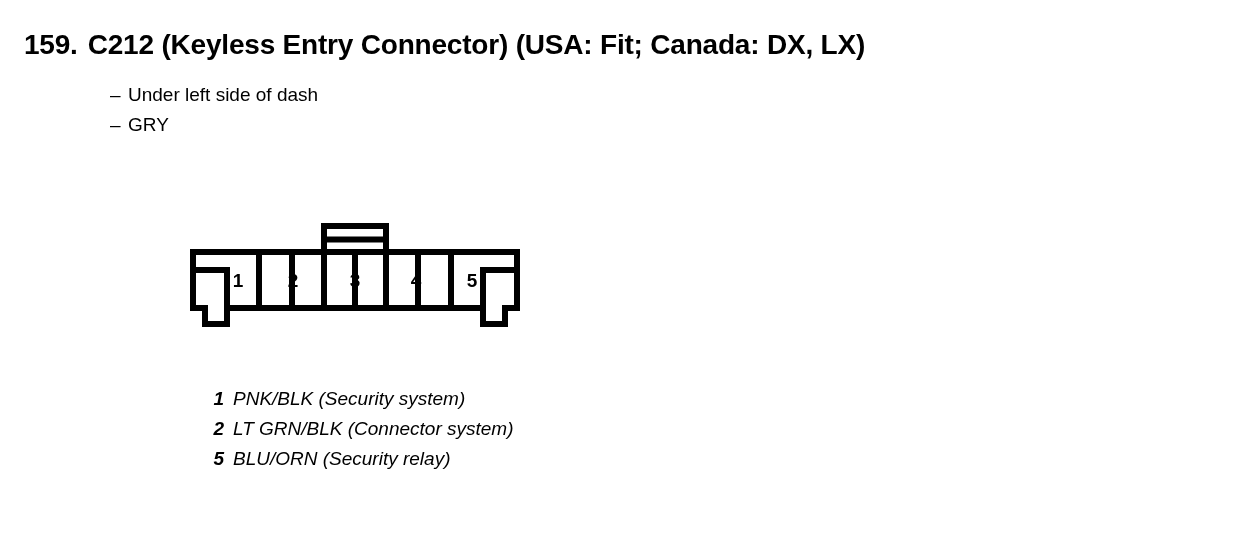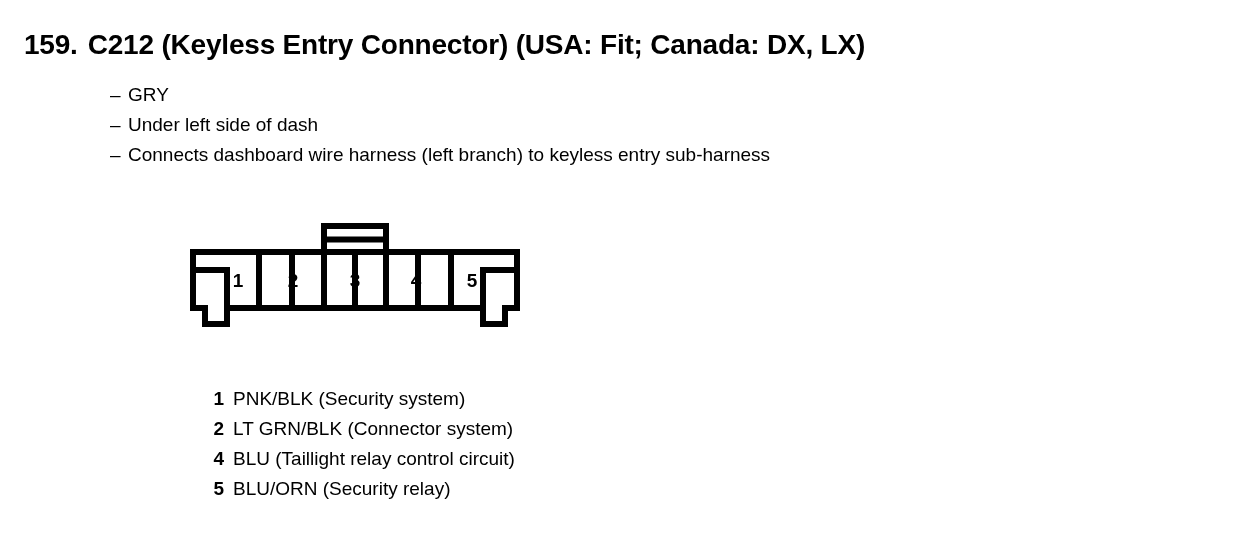--- a/index.html
+++ b/index.html
@@ -69,20 +69,21 @@
     fill: #000000;
   }
 
   
   .pin-legend {
     position: absolute;
     left: 200px;
     top: 384px;
     font-size: 19px;
     line-height: 30px;
+    font-style: italic;
   }
   .pin-row {
     display: block;
     white-space: nowrap;
   }
   .pin-number {
     display: inline-block;
     width: 24px;
     font-weight: bold;
     text-align: right;
@@ -93,27 +94,24 @@
 </style>
 </head>
 <body>
 
 <div class="page-title">
   <span class="title-number">159.</span><span class="title-text">C212 (Keyless Entry Connector) (USA: Fit; Canada: DX, LX)</span>
 </div>
 
 <div class="notes">
   <span class="note-line">
-    <span class="note-dash">–</span><span>GRY</span>
-  </span>
-  <span class="note-line">
     <span class="note-dash">–</span><span>Under left side of dash</span>
   </span>
   <span class="note-line">
-    <span class="note-dash">–</span><span>Connects dashboard wire harness (left branch) to keyless entry sub-harness</span>
+    <span class="note-dash">–</span><span>GRY</span>
   </span>
 </div>
 
 <div class="connector-figure">
   <svg width="350" height="126" viewBox="0 0 350 126" xmlns="http://www.w3.org/2000/svg">
 
     <g>
       <rect x="144" y="12" width="62" height="27" fill="#ffffff" stroke="#000000" stroke-width="6"></rect>
       <line x1="147" y1="25.5" x2="203" y2="25.5" stroke="#000000" stroke-width="6"></line>
     </g>
@@ -154,18 +152,15 @@
 </div>
 
 <div class="pin-legend">
   <span class="pin-row">
     <span class="pin-number">1</span><span class="pin-desc">PNK/BLK (Security system)</span>
   </span>
   <span class="pin-row">
     <span class="pin-number">2</span><span class="pin-desc">LT GRN/BLK (Connector system)</span>
   </span>
   <span class="pin-row">
-    <span class="pin-number">4</span><span class="pin-desc">BLU (Taillight relay control circuit)</span>
-  </span>
-  <span class="pin-row">
     <span class="pin-number">5</span><span class="pin-desc">BLU/ORN (Security relay)</span>
   </span>
 </div>
 
 </body></html>

